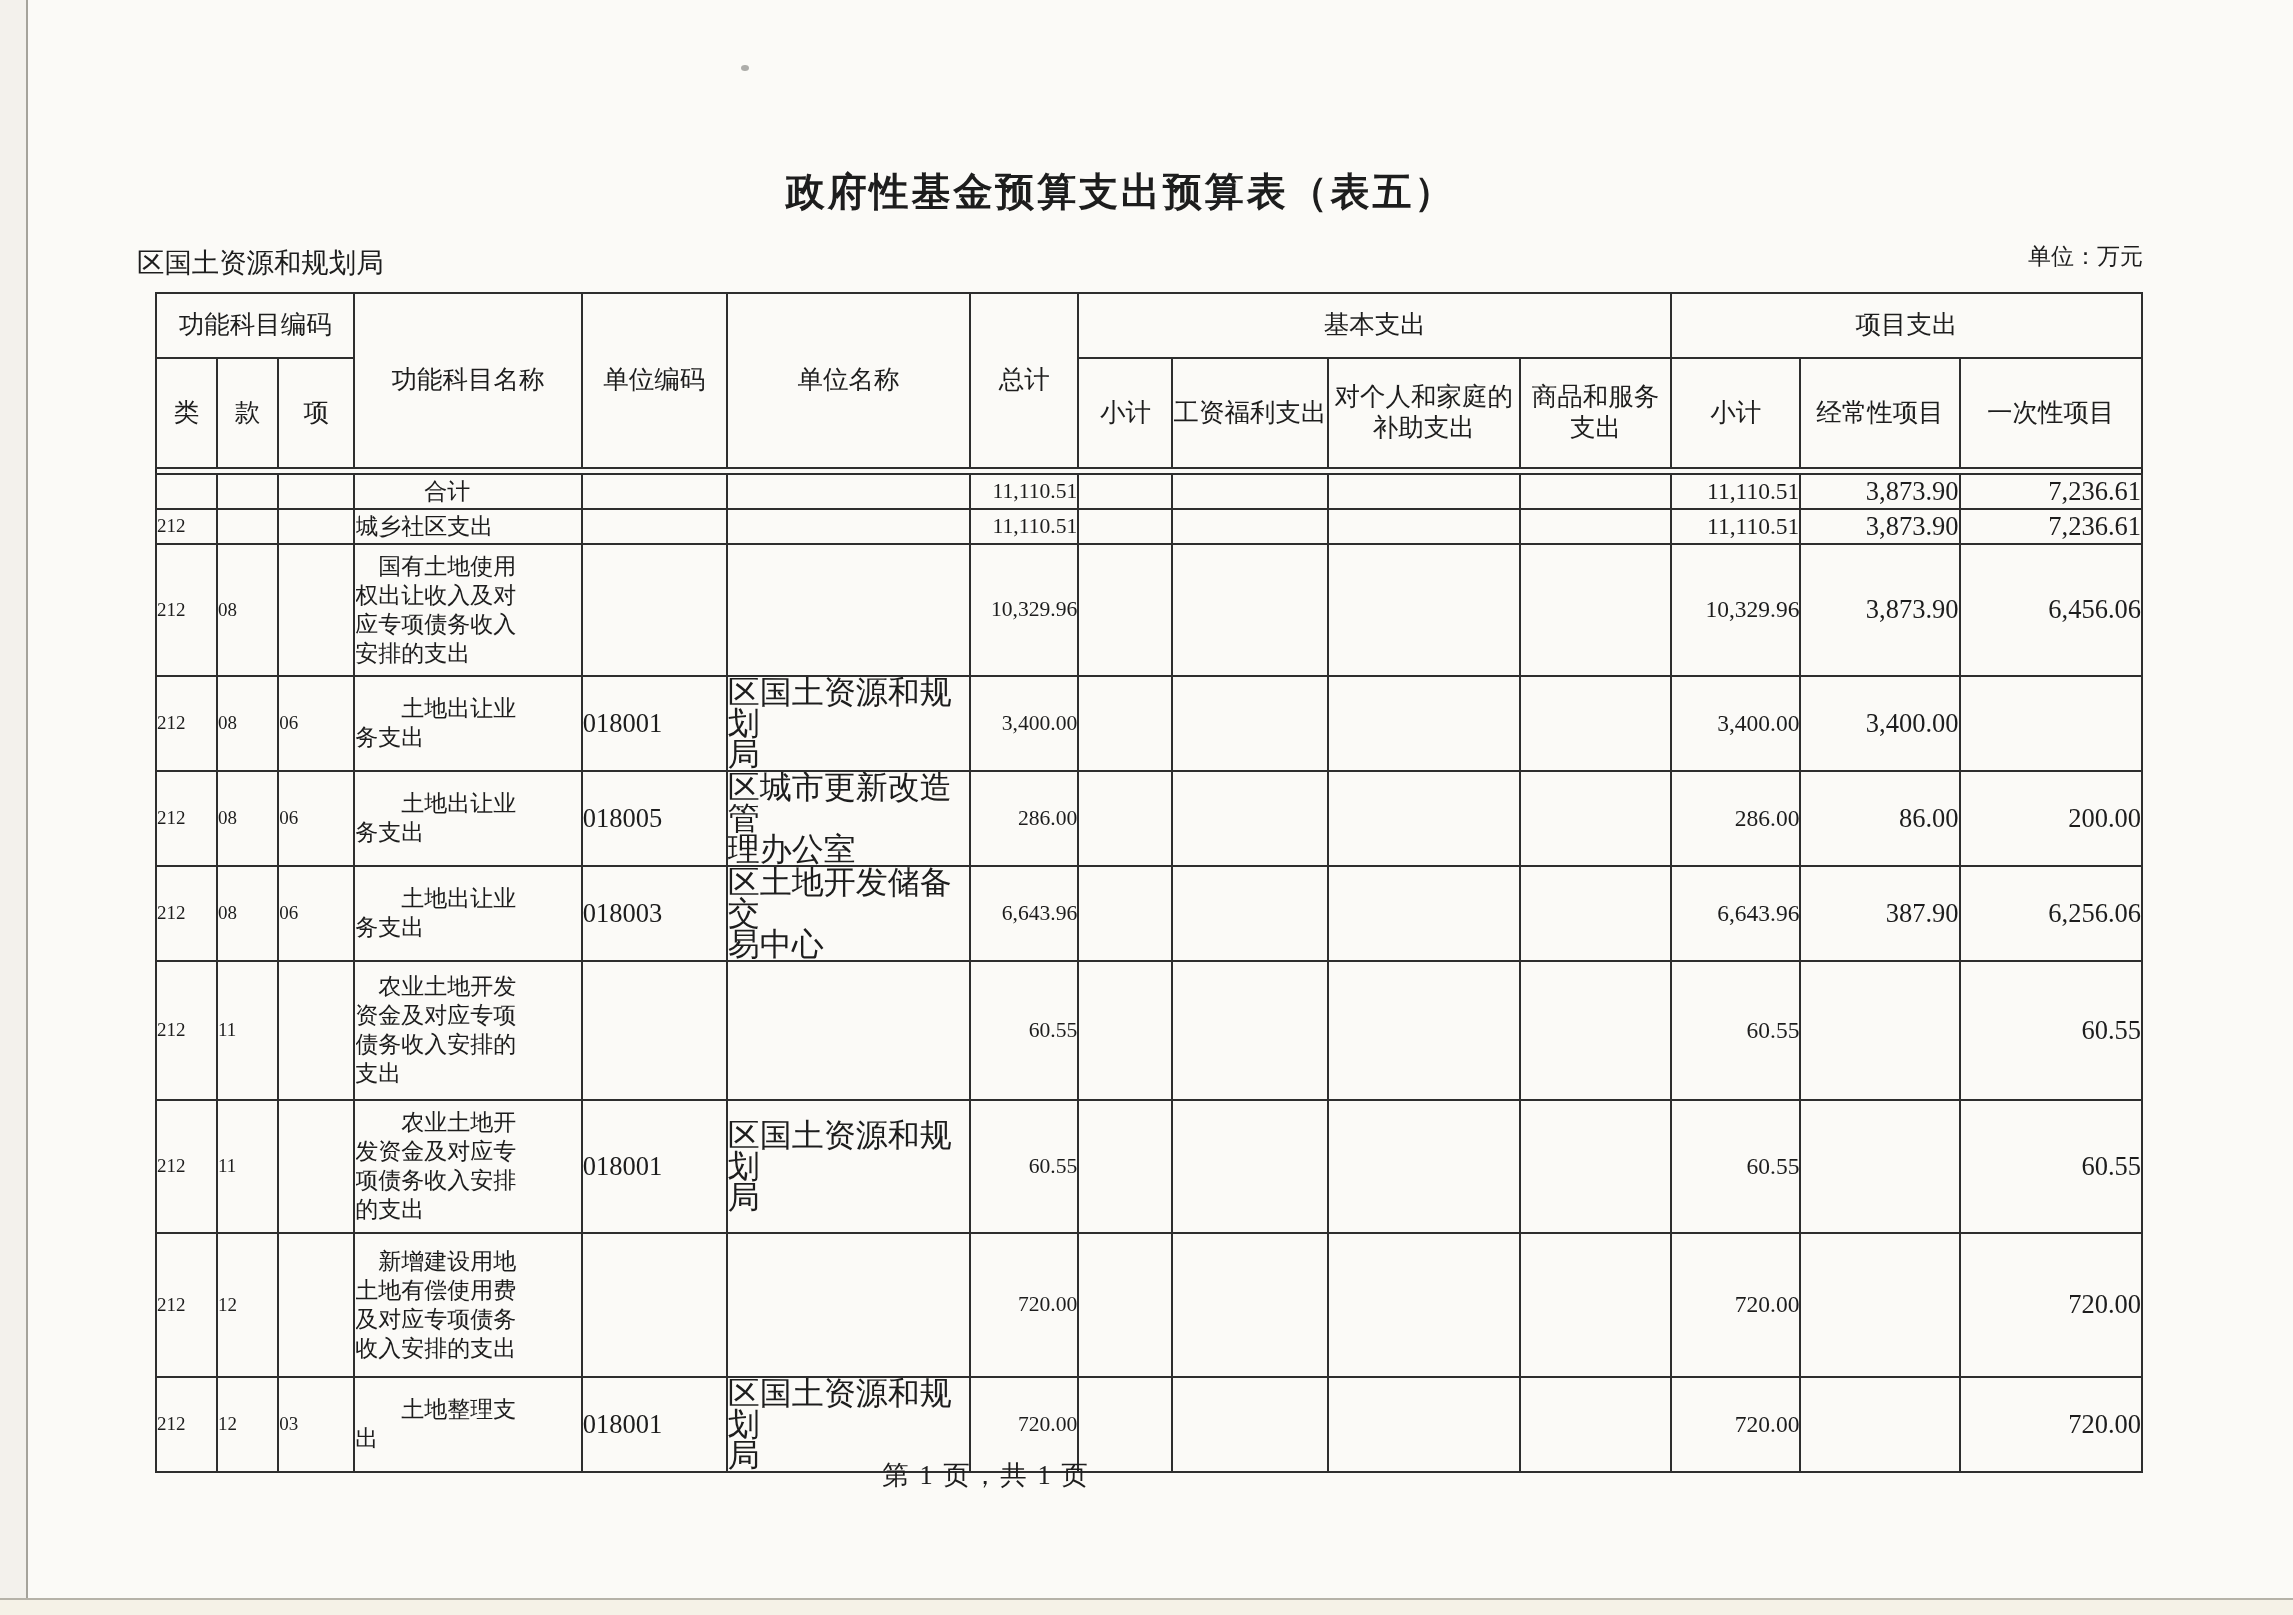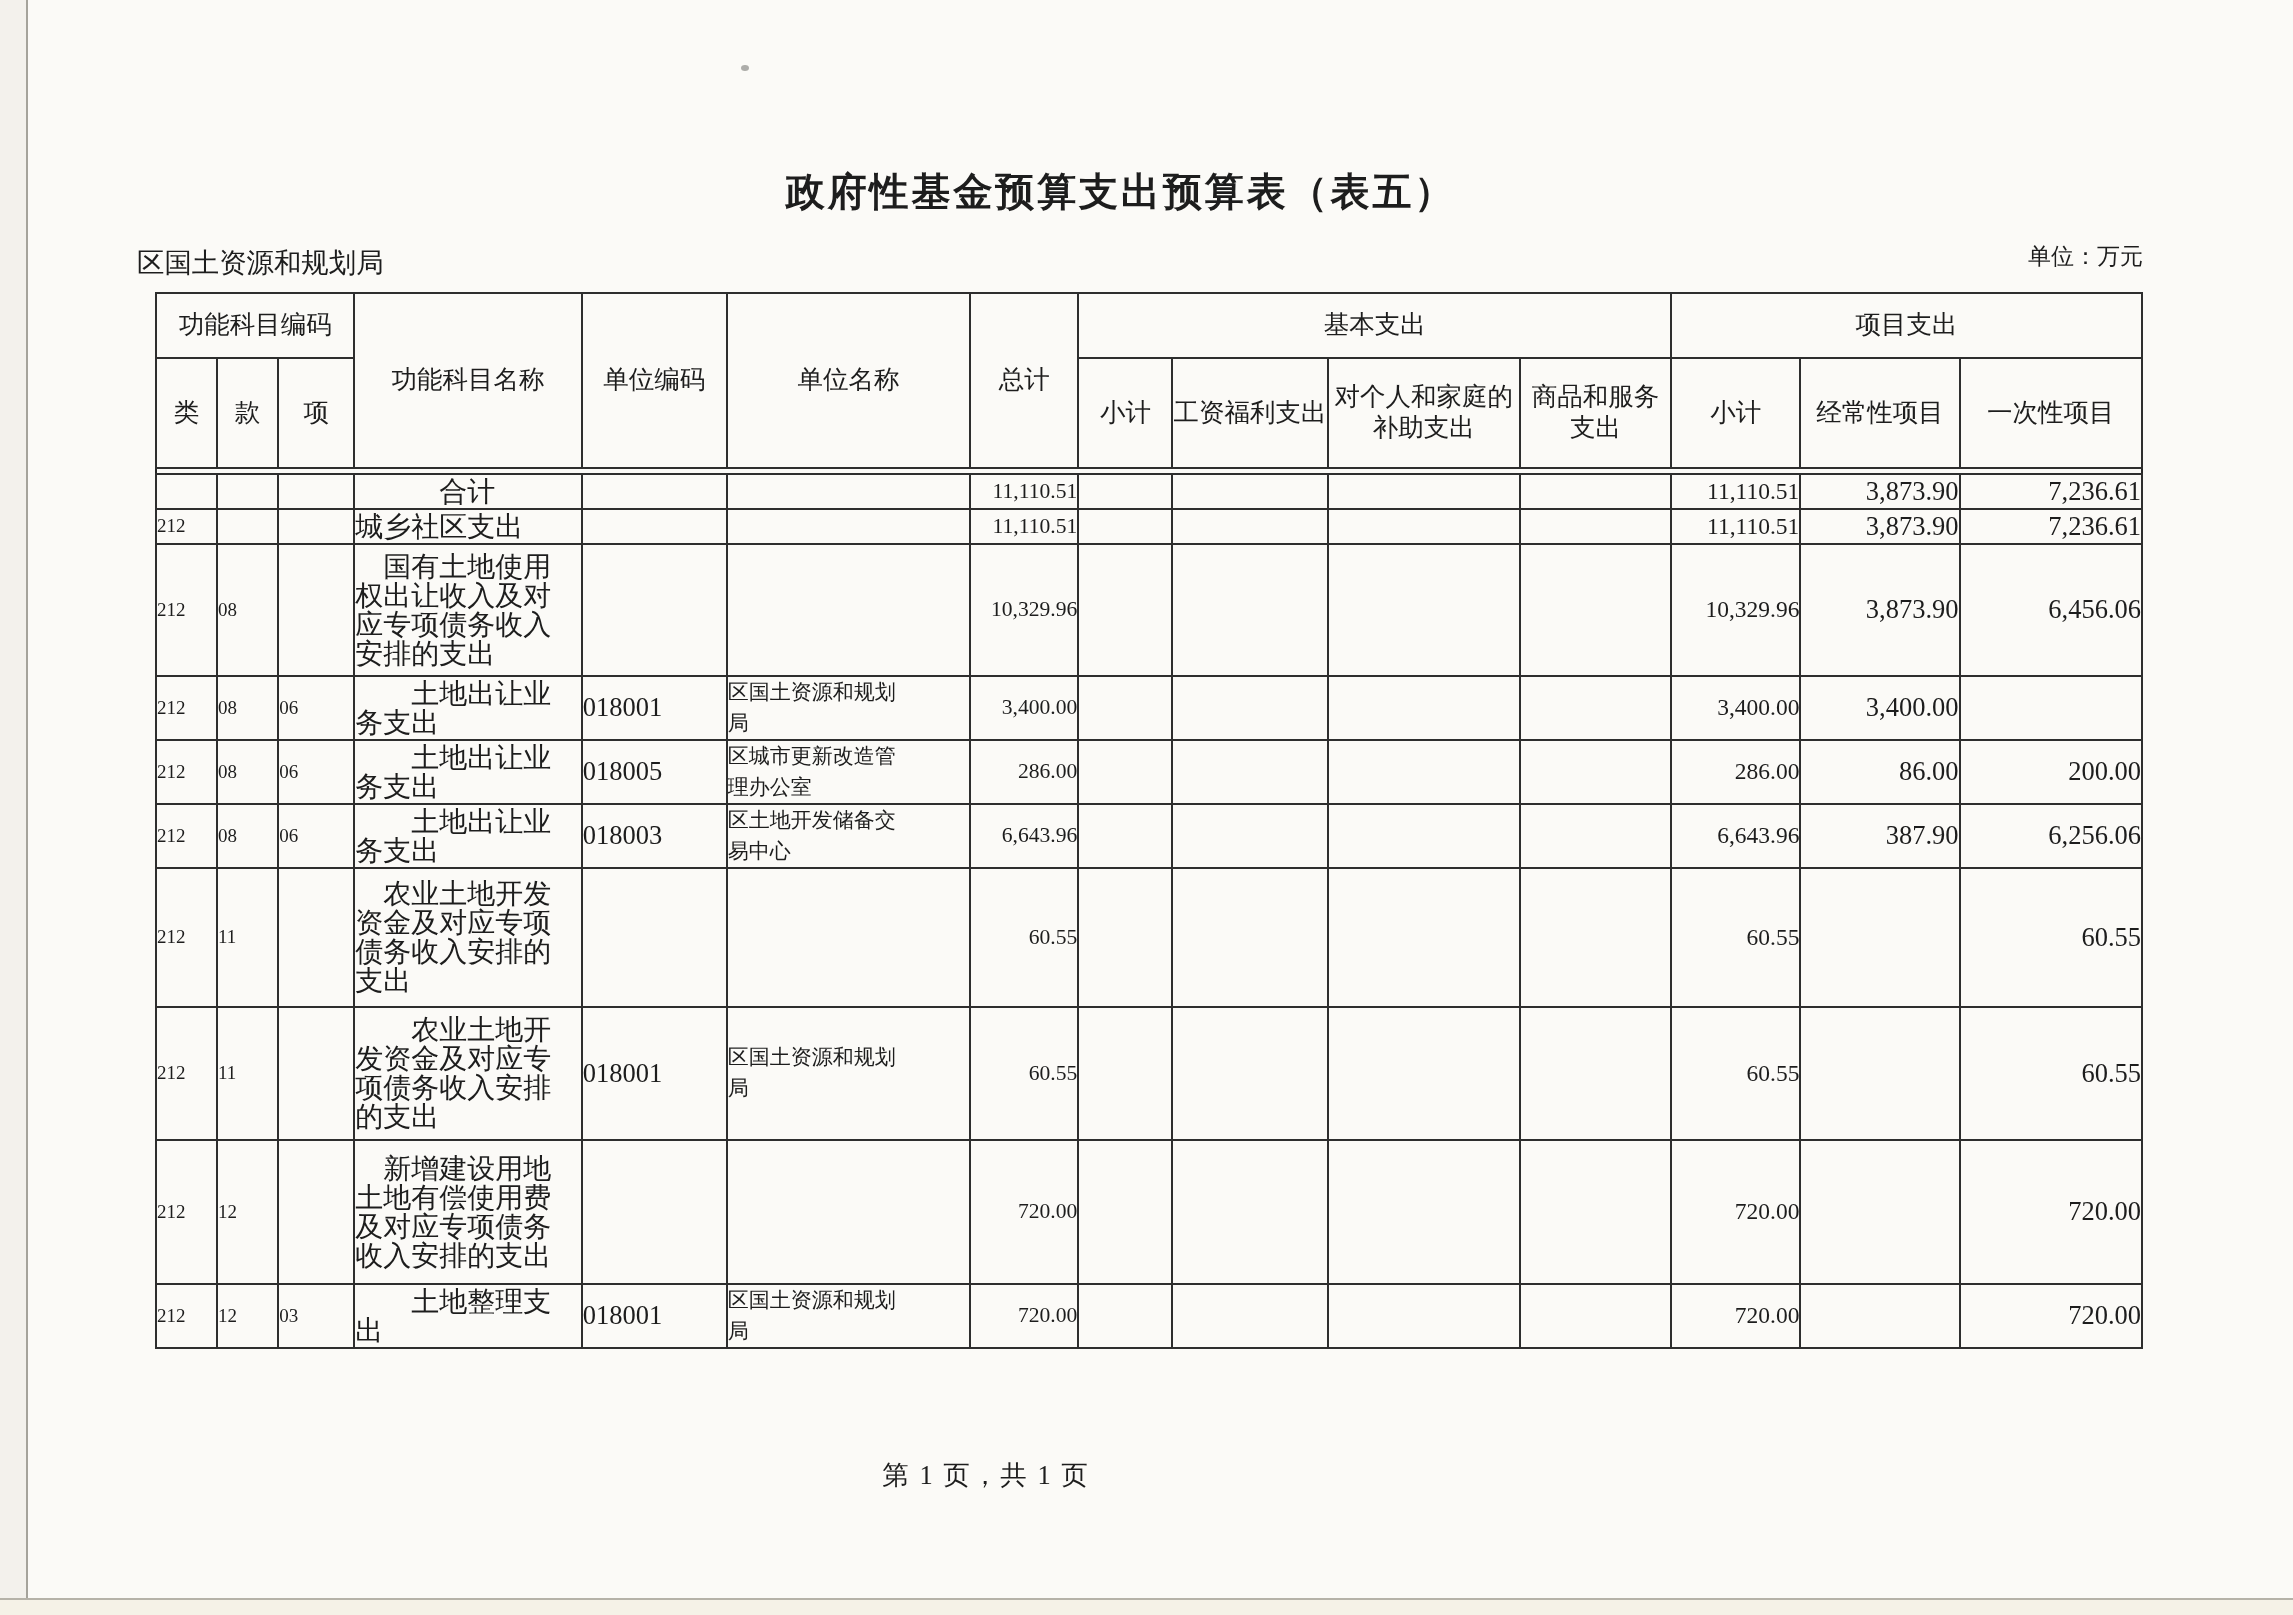--- a/index.html
+++ b/index.html
@@ -37,23 +37,23 @@
     overflow:hidden;
     font-weight:normal;
   }
   tr.hdr1{height:65px;}
   tr.hdr2{height:110px;}
   th{text-align:center;line-height:1.2;padding:0 7.8px;}
   tbody.gap td{border-left:0;border-right:0;border-top:0;border-bottom:0;}
   tbody.gap tr{height:5.9px;}
 
   td.c0,td.c1,td.c2{text-align:left;padding:0 2px 0 4.9px;font-size:19px;}
-  td.c3{text-align:left;padding:2px 2.9px;font-size:28px;line-height:29px;white-space:pre-line;}
+  td.c3{text-align:left;padding:2px 2.9px;font-size:23px;line-height:29px;white-space:pre-line;border-radius:15px;}
   td.c4{text-align:left;padding-left:5.9px;font-size:26.5px;}
-  td.c5{text-align:left;padding:2px 3.9px;font-size:21px;line-height:31px;white-space:pre-line;}
+  td.c5{text-align:left;padding:2px 3.9px;font-size:32px;line-height:31px;white-space:pre-line;}
   td.c6{text-align:right;padding-right:4.9px;font-size:21.6px;}
   td.c11{text-align:right;padding-right:7.8px;font-size:23.5px;}
   td.c12,td.c13{text-align:right;padding-right:11.8px;font-size:26.5px;}
 </style>
 </head>
 <body>
 
 <div class="edge-left-strip"></div>
 <div class="edge-left-line"></div>
 <div class="edge-bottom-line"></div>

